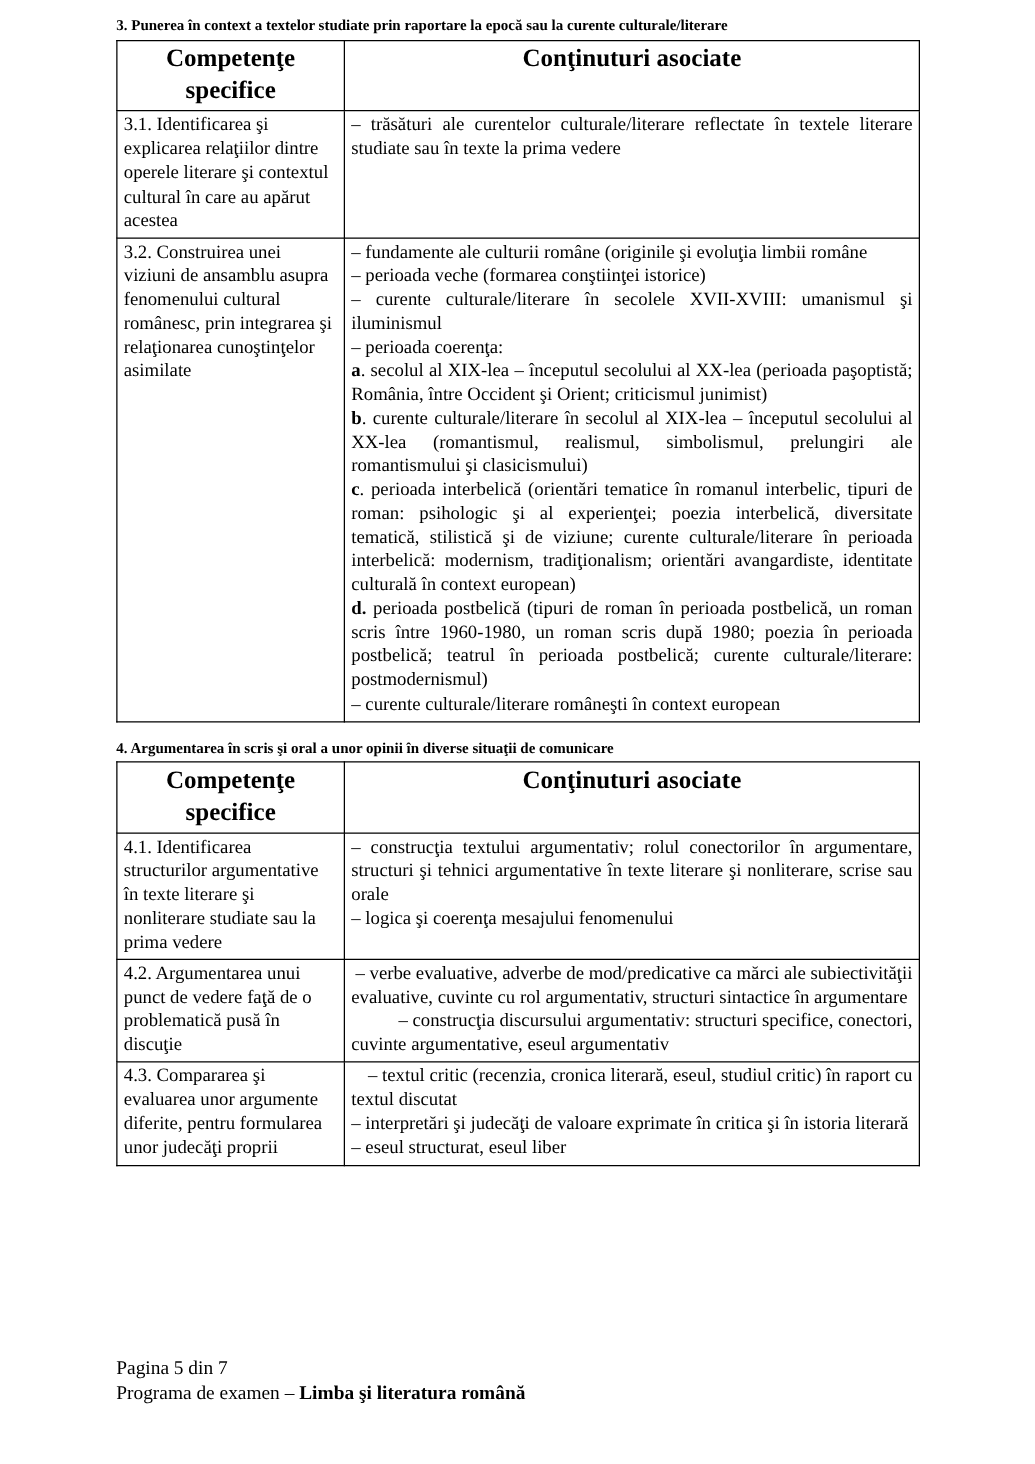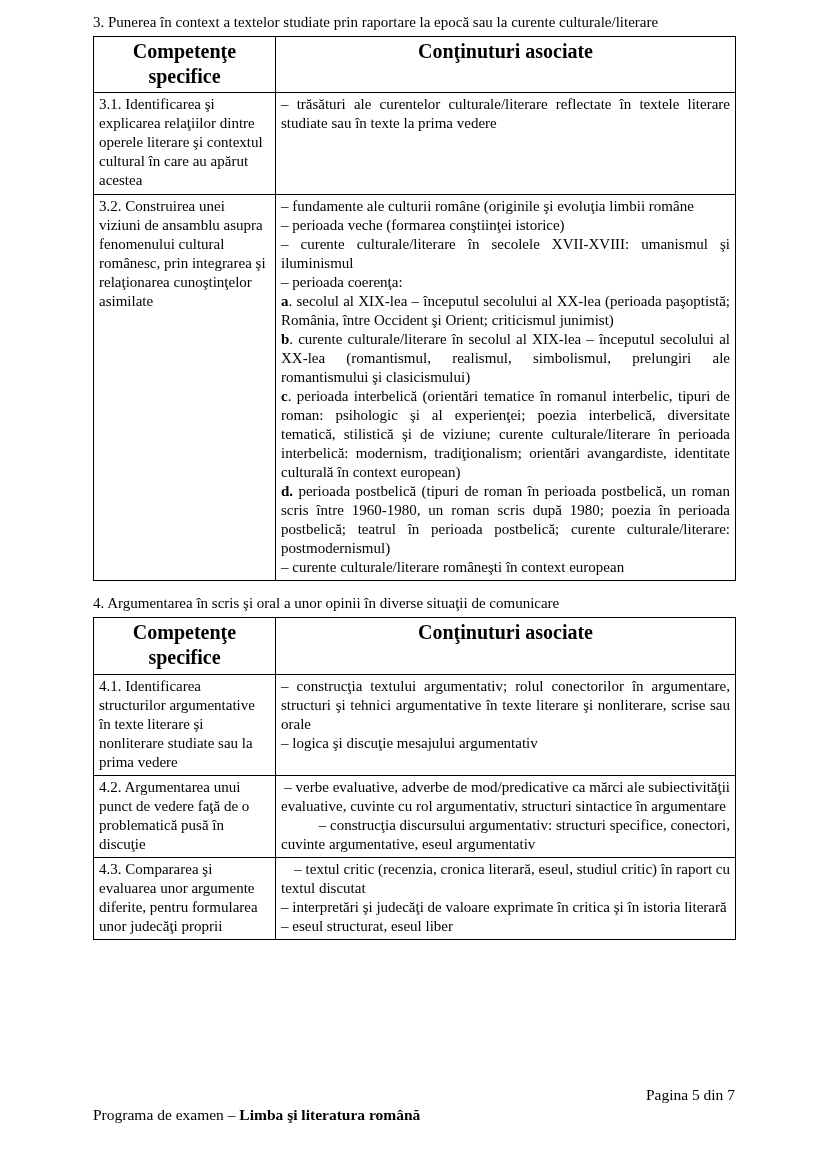--- a/index.html
+++ b/index.html
@@ -21,22 +21,22 @@
     top: 0;
     width: 642px;
   }
   .anexa-line {
     font-size: 15.5px;
     line-height: 1.2;
     margin-top: 46px;
     letter-spacing: 0.1px;
   }
   .section-heading {
-    font-size: 15px;
-    font-weight: normal;
+    font-size: 12px;
+    font-weight: bold;
     line-height: 1.3;
     text-align: justify;
     text-align-last: left;
     margin-top: 13px;
     margin-bottom: 3px;
   }
   .section-heading.nojust {
     text-align: left;
   }
   table.comp {
@@ -81,21 +81,21 @@
   .bld { font-weight: bold; }
   .footer {
     position: absolute;
     left: 93px;
     top: 1085px;
     width: 642px;
     font-size: 15.5px;
     line-height: 1.25;
   }
   .footer .pagenum {
-    text-align: right;
+    text-align: left;
     margin-bottom: 1px;
   }
   .footer .line2 { text-align: left; }
   .footer .line3 { text-align: left; }
 </style>
 </head>
 <body>
 
 <div class="page">
 
@@ -144,21 +144,21 @@
       </colgroup>
     <tbody>
       <tr>
         <th>Competenţe specifice</th>
         <th>Conţinuturi asociate</th>
       </tr>
       <tr>
         <td class="left-cell">4.1. Identificarea structurilor argumentative în texte literare şi nonliterare studiate sau la prima vedere</td>
         <td class="right-cell">
           <p class="p just">–    construcţia textului argumentativ; rolul conectorilor în argumentare,  structuri şi tehnici argumentative în texte literare şi nonliterare, scrise sau orale</p>
-          <p class="p plain">–    logica şi discuţie mesajului argumentativ</p>
+          <p class="p plain">–    logica şi coerenţa mesajului fenomenului</p>
           <p class="p plain">&nbsp;</p>
         </td>
       </tr>
       <tr>
         <td class="left-cell">4.2. Argumentarea unui punct de vedere faţă de o problematică pusă în discuţie</td>
         <td class="right-cell">
           <p class="p plain"> – verbe evaluative, adverbe de mod/predicative ca mărci ale subiectivităţii evaluative, cuvinte cu rol argumentativ, structuri sintactice în argumentare</p>
           <p class="p plain">–    construcţia discursului argumentativ: structuri specifice, conectori, cuvinte argumentative, eseul argumentativ</p>
         </td>
       </tr>

